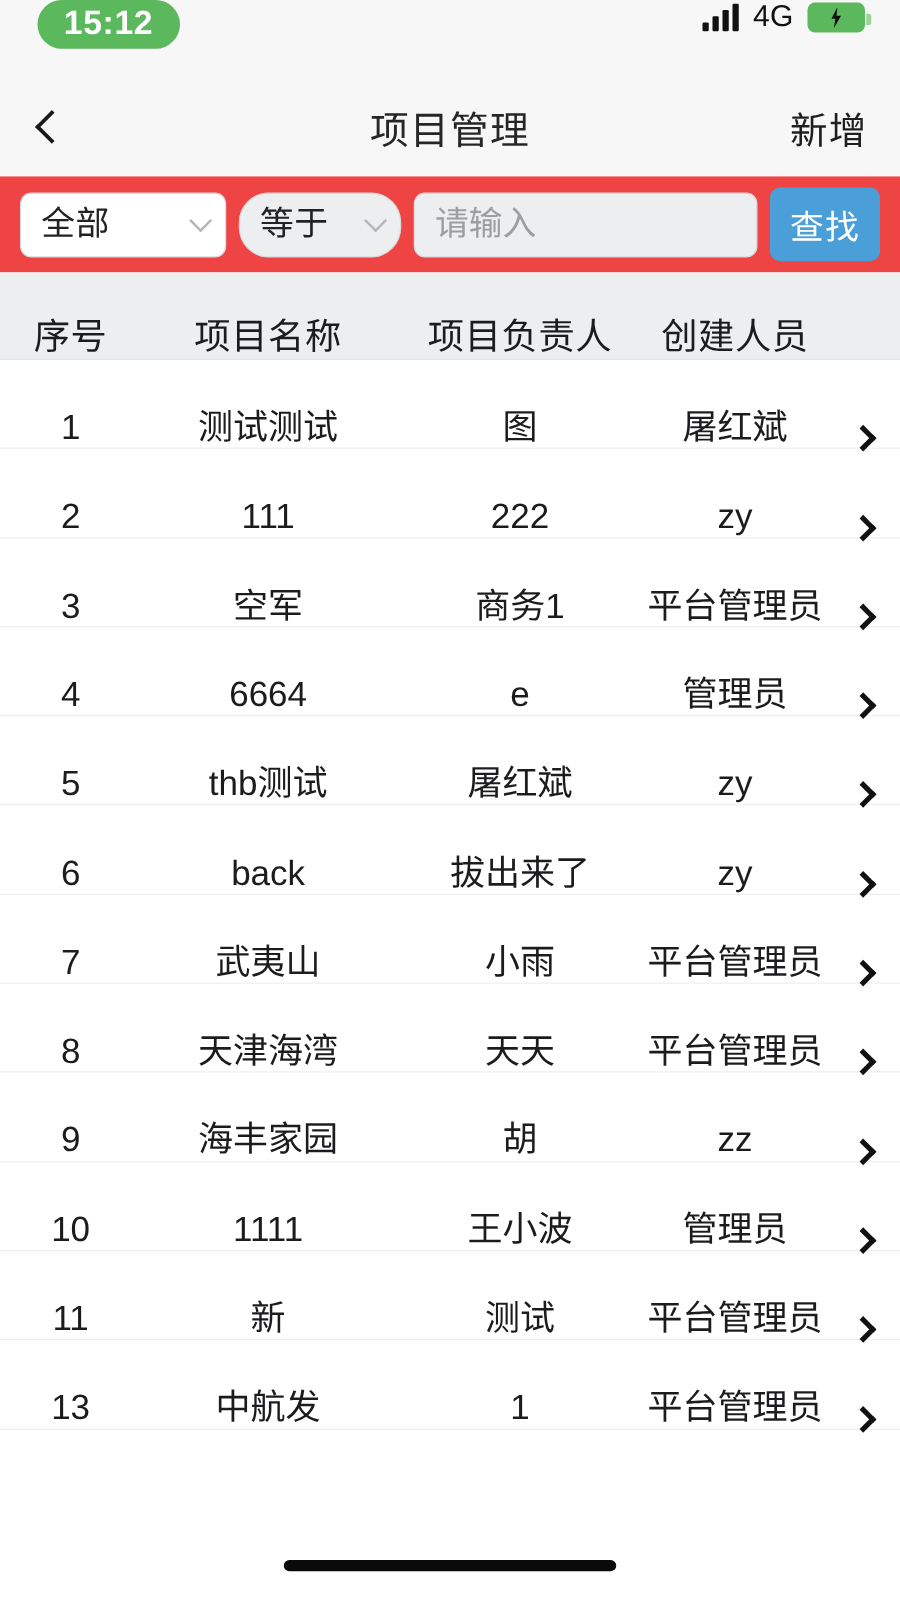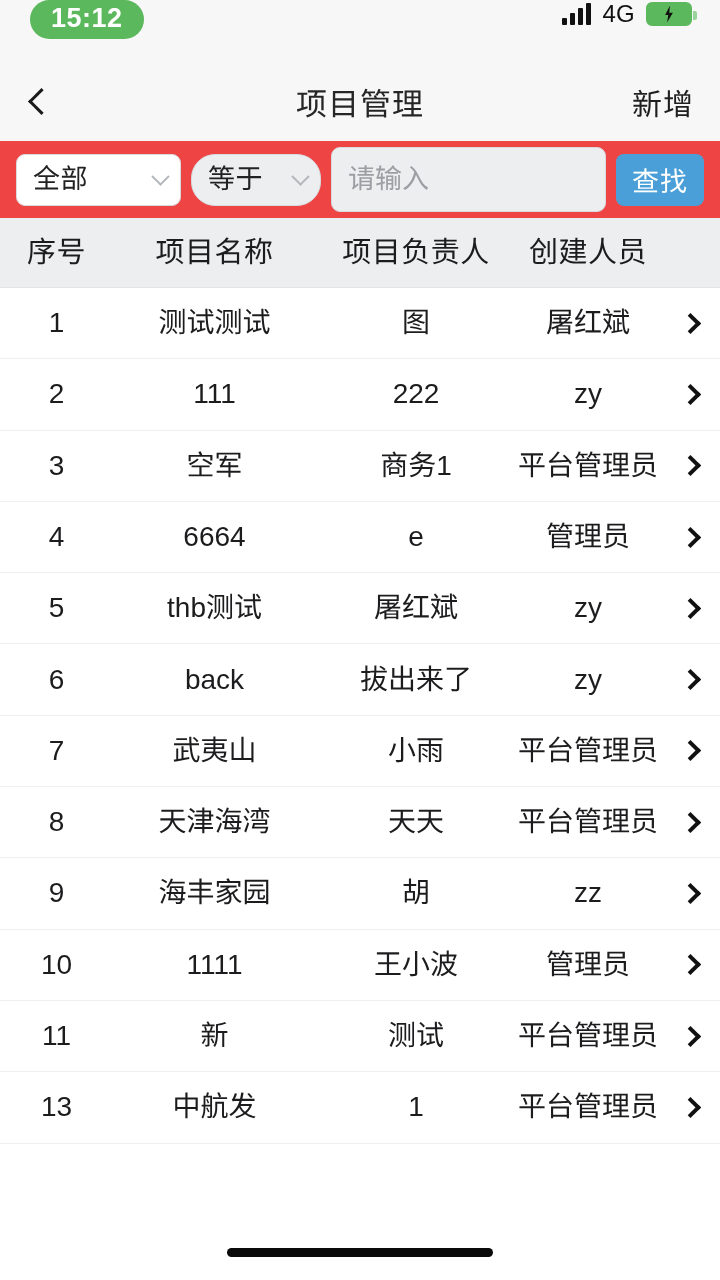--- a/index.html
+++ b/index.html
@@ -193,35 +193,35 @@
     width: 13px;
     height: 13px;
     border-right: 2.5px solid #b4b7bb;
     border-bottom: 2.5px solid #b4b7bb;
     transform: rotate(45deg) translate(-2px, -2px);
     flex: 0 0 auto;
   }
 
   .search-input {
     flex: 1 1 auto;
-    height: 65px;
+    height: 52px;
     background: #eceef0;
     border: 1px solid #d8dade;
     border-radius: 9px;
     padding: 0 16px;
     font-size: 27px;
     color: #222;
     font-family: inherit;
     min-width: 0;
   }
   .search-input::placeholder { color: #9b9ea3; }
 
   .search-btn {
     flex: 0 0 auto;
-    height: 52px;
+    height: 59px;
     min-width: 88px;
     background: #4a9fd8;
     color: #ffffff;
     border: none;
     border-radius: 8px;
     font-size: 27px;
     font-family: inherit;
     letter-spacing: 1px;
     cursor: pointer;
   }
@@ -230,21 +230,21 @@
   .table-wrap {
     flex: 1 1 auto;
     overflow: hidden;
     background: #ffffff;
     display: flex;
     flex-direction: column;
   }
 
   .t-row {
     display: flex;
-    align-items: center;
+    align-items: flex-end;
     height: 71.3px;
     flex: 0 0 auto;
     border-bottom: 1px solid #efefef;
   }
 
   .t-head {
     background: #eceef0;
     height: 70px;
     border-bottom: 1px solid #e2e4e6;
   }

